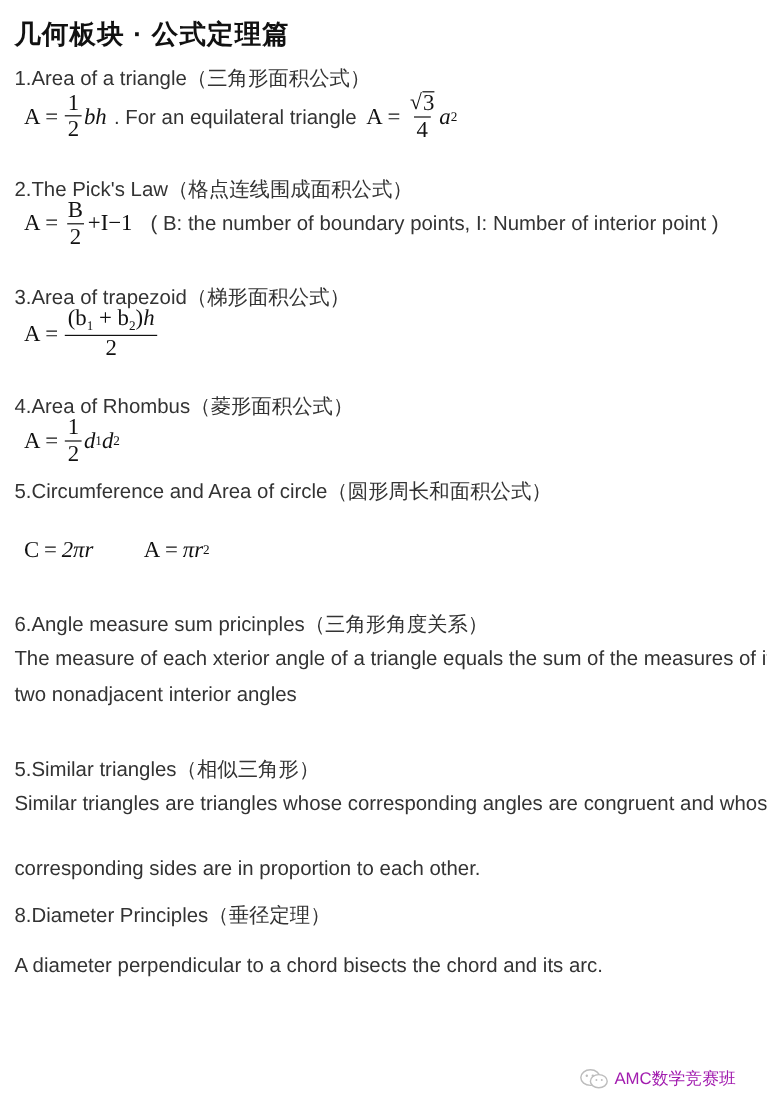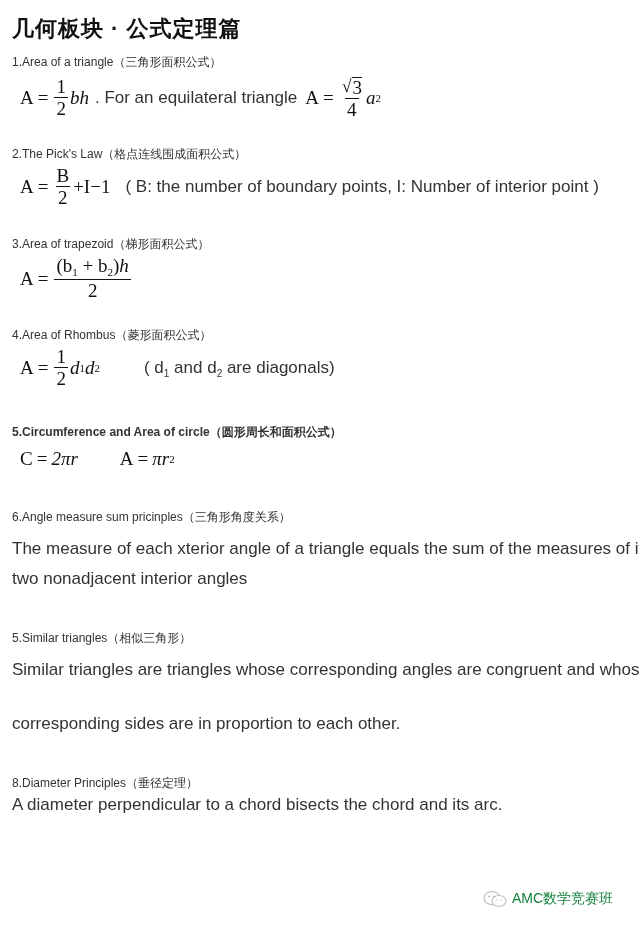--- a/index.html
+++ b/index.html
@@ -21,21 +21,21 @@
       top: 14px;
       font-size: 22px;
       font-weight: bold;
       color: #111111;
       letter-spacing: 1px;
       white-space: nowrap;
     }
     .heading {
       position: absolute;
       left: 12px;
-      font-size: 12px;
+      font-size: 17px;
       color: #333333;
       white-space: nowrap;
     }
     .body-line {
       position: absolute;
       left: 12px;
       font-size: 17px;
       color: #333333;
       white-space: nowrap;
     }
@@ -85,21 +85,21 @@
       text-align: center;
     }
     .sans-note .sub { font-size: 10px; vertical-align: -4px; }
     .watermark {
       position: absolute;
       left: 482px;
       top: 890px;
       display: flex;
       align-items: center;
       gap: 4px;
-      color: #15803d;
+      color: #a21caf;
       font-size: 14px;
       white-space: nowrap;
     }
     .watermark svg { display: block; }
   </style>
 </head>
 <body>
 
 <div class="page-title">几何板块 · 公式定理篇</div>
 
@@ -155,43 +155,42 @@
   <span>A</span>
   <span style="margin:0 4px;">=</span>
   <span class="frac">
     <span class="num">1</span>
     <span class="den">2</span>
   </span>
   <span class="it">d</span>
     <span class="sub">1</span>
     <span class="it">d</span>
     <span class="sub">2</span>
-  <span class="sans-note" style="margin-left:44px;"><span>( d</span><span class="sub">1</span><span> and d</span><span class="sub">2</span><span> are diagonals)</span></span>
-</div>
-
-<div class="heading" style="top:424px;font-weight:bold;">5.Circumference and Area of circle（圆形周长和面积公式）</div>
+</div>
+
+<div class="heading" style="top:398px;">5.Circumference and Area of circle（圆形周长和面积公式）</div>
 <div class="formula-row" style="top:448px;">
   <span>C</span>
   <span style="margin:0 4px;">=</span>
   <span class="it">2πr</span>
   <span style="margin-left:42px;">A</span>
   <span style="margin:0 4px;">=</span>
   <span class="it">πr</span>
   <span class="sup">2</span>
 </div>
 
 <div class="heading" style="top:509px;">6.Angle measure sum pricinples（三角形角度关系）</div>
 <div class="body-line" style="top:539px;">The measure of each xterior angle of a triangle equals the sum of the measures of its</div>
 <div class="body-line" style="top:569px;">two nonadjacent interior angles</div>
 
 <div class="heading" style="top:630px;">5.Similar triangles（相似三角形）</div>
 <div class="body-line" style="top:660px;">Similar triangles are triangles whose corresponding angles are congruent and whose</div>
 <div class="body-line" style="top:714px;">corresponding sides are in proportion to each other.</div>
 
-<div class="heading" style="top:751px;margin-top:24px;">8.Diameter Principles（垂径定理）</div>
+<div class="heading" style="top:751px;">8.Diameter Principles（垂径定理）</div>
 <div class="body-line" style="top:781px;margin-top:14px;">A diameter perpendicular to a chord bisects the chord and its arc.</div>
 
 <div class="watermark">
   <span>
     <svg width="26" height="18" viewBox="0 0 26 18">
       <ellipse cx="10" cy="8" rx="8" ry="6.5" fill="none" stroke="#bdbdbd" stroke-width="1.2"></ellipse>
       <ellipse cx="17" cy="11" rx="7" ry="5.5" fill="#ffffff" stroke="#bdbdbd" stroke-width="1.2"></ellipse>
       <circle cx="7" cy="6.5" r="1" fill="#bdbdbd"></circle>
       <circle cx="12" cy="6.5" r="1" fill="#bdbdbd"></circle>
       <circle cx="15" cy="10" r="0.8" fill="#bdbdbd"></circle>

